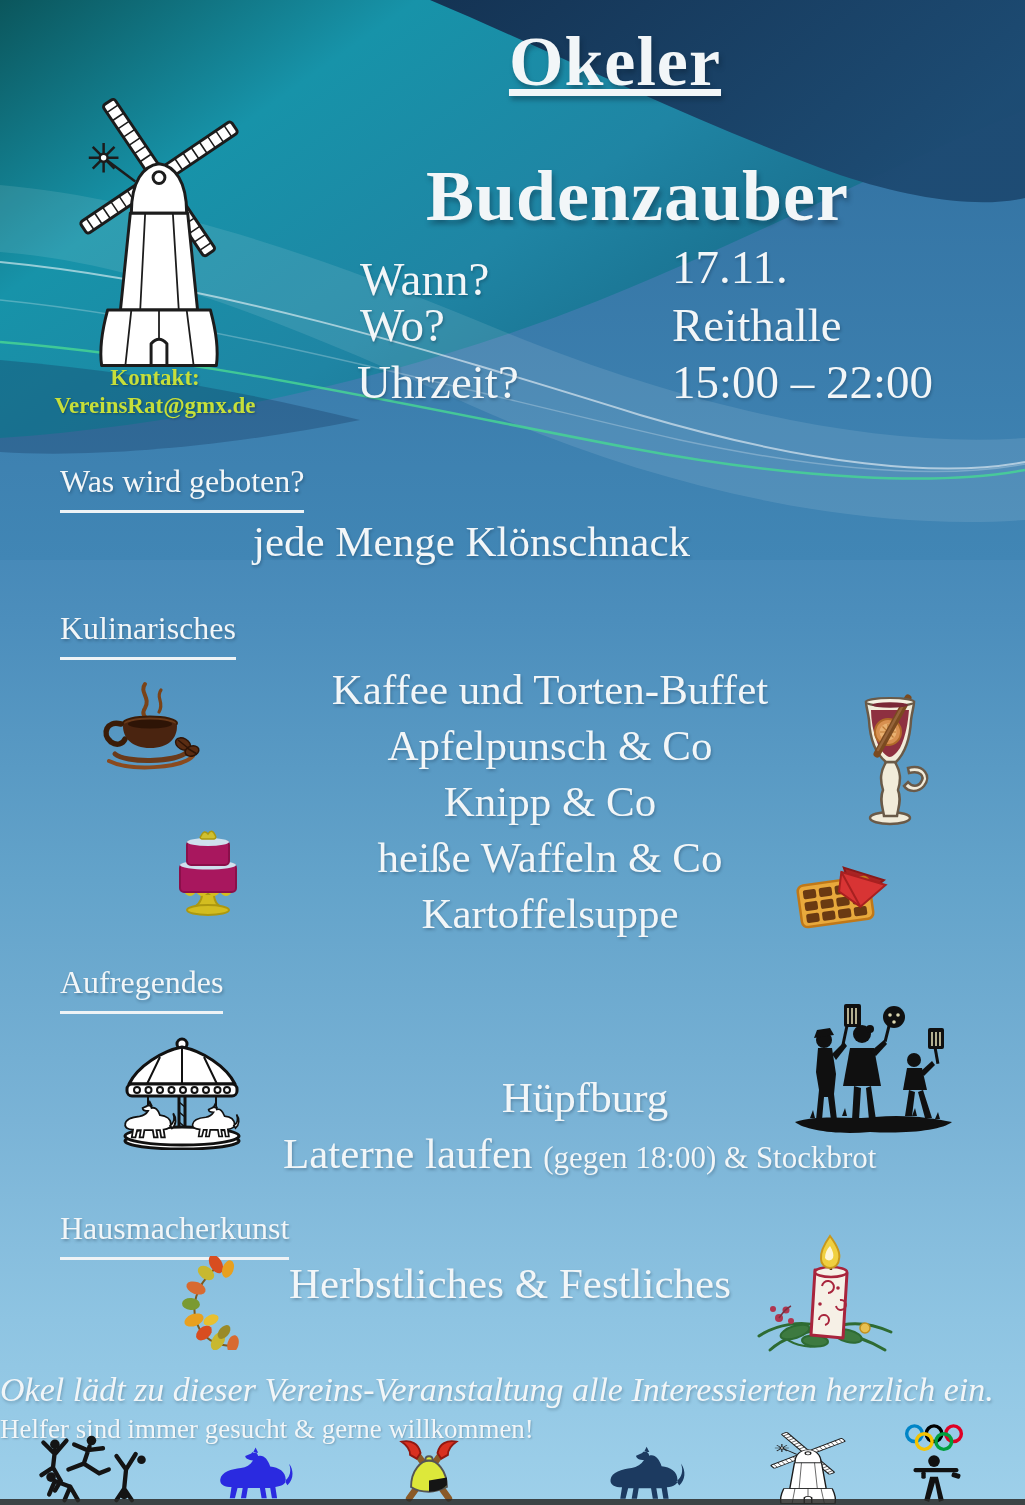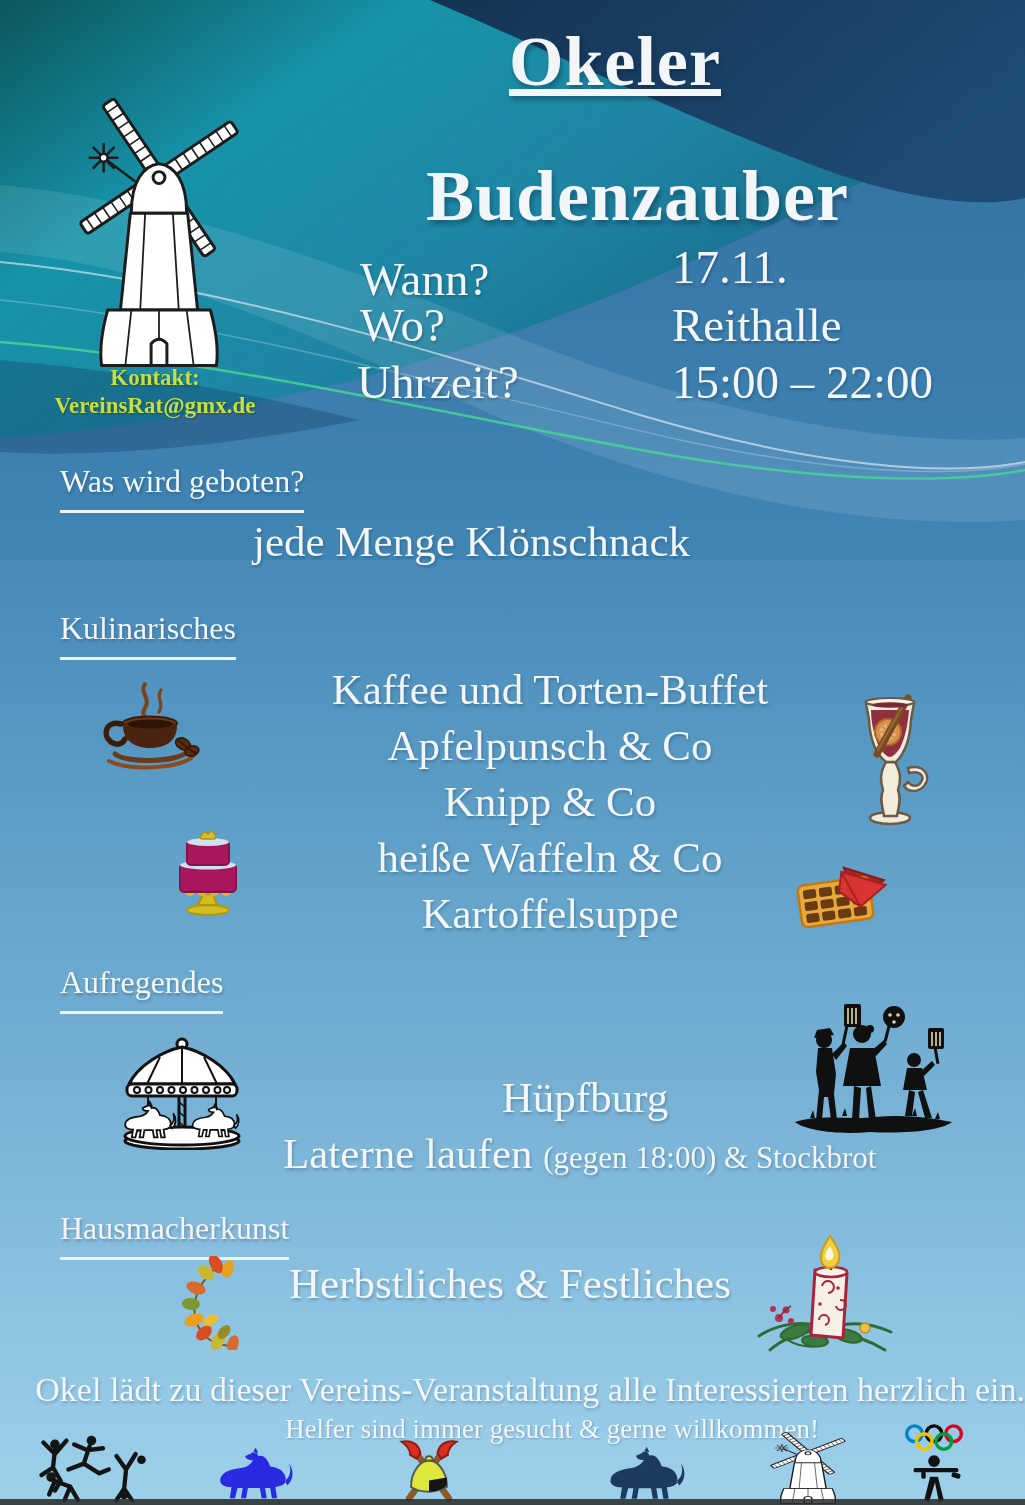--- a/index.html
+++ b/index.html
@@ -35,23 +35,23 @@
   .h-aufregendes{left:60px;top:956px;}
   .h-hausmacher{left:60px;top:1202px;}
   .item{font-size:43px;line-height:56px;text-shadow:1px 2px 3px rgba(10,30,50,.28);}
   .i-kloenschnack{left:253px;top:514px;}
   .culinary-list{left:220px;top:662px;width:660px;text-align:center;}
   .i-kinderkarussell{left:230px;top:1014px;width:640px;text-align:center;}
   .i-huepfburg{left:265px;top:1070px;width:640px;text-align:center;}
   .i-laterne{left:283px;top:1126px;}
   .i-laterne .note{font-size:31px;}
   .i-herbst{left:253px;top:1256px;margin-left:36px;}
-  .footer-line1{left:0;top:1368px;width:1025px;text-align:right;
-    font-size:34px;line-height:44px;text-shadow:1px 2px 3px rgba(10,30,50,.25);}
-  .footer-line2{left:0;top:1412px;width:819px;text-align:right;
+  .footer-line1{left:0;top:1368px;width:1025px;text-align:left;
+    font-size:34px;line-height:44px;text-shadow:1px 2px 3px rgba(10,30,50,.25);font-style:italic;}
+  .footer-line2{left:0;top:1412px;width:819px;text-align:left;
     font-size:27px;line-height:34px;text-shadow:1px 1px 2px rgba(10,30,50,.25);}
   .bottom-edge{left:0;top:1499px;width:1025px;height:6px;background:#2a2a28;opacity:.85;}
 </style>
 </head>
 <body>
 
 <div class="poster">
 
   <svg width="0" height="0" style="position:absolute" aria-hidden="true">
     <defs>

